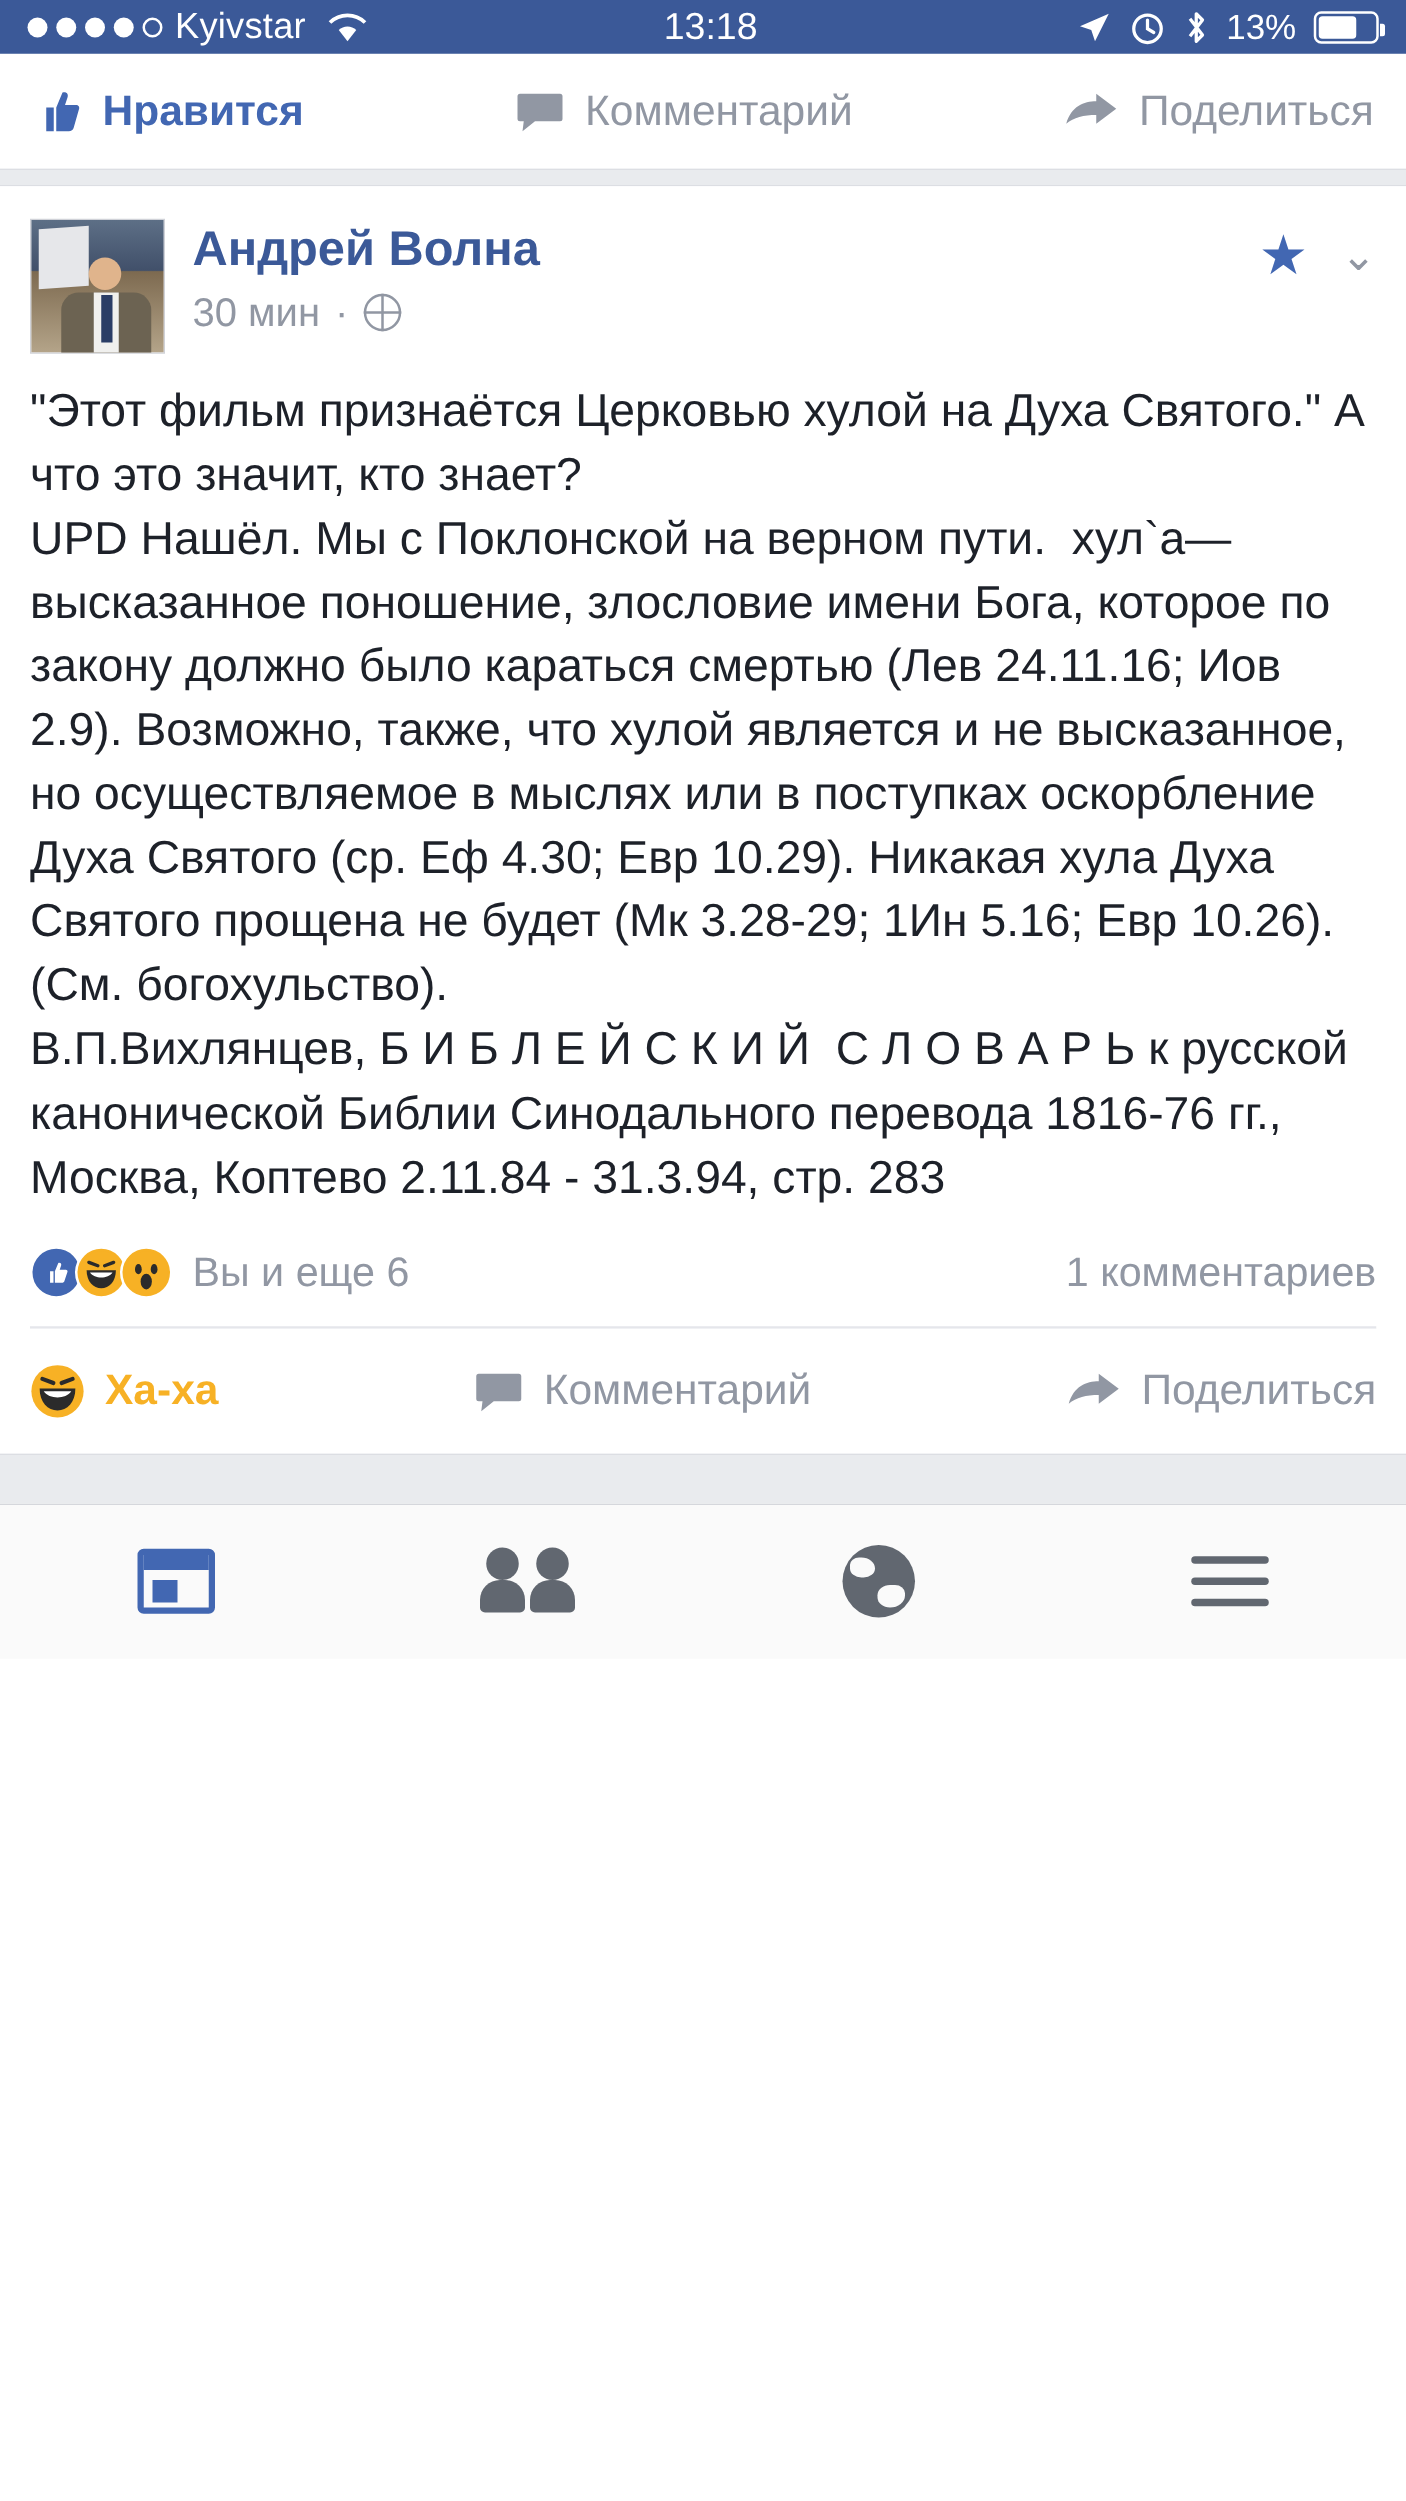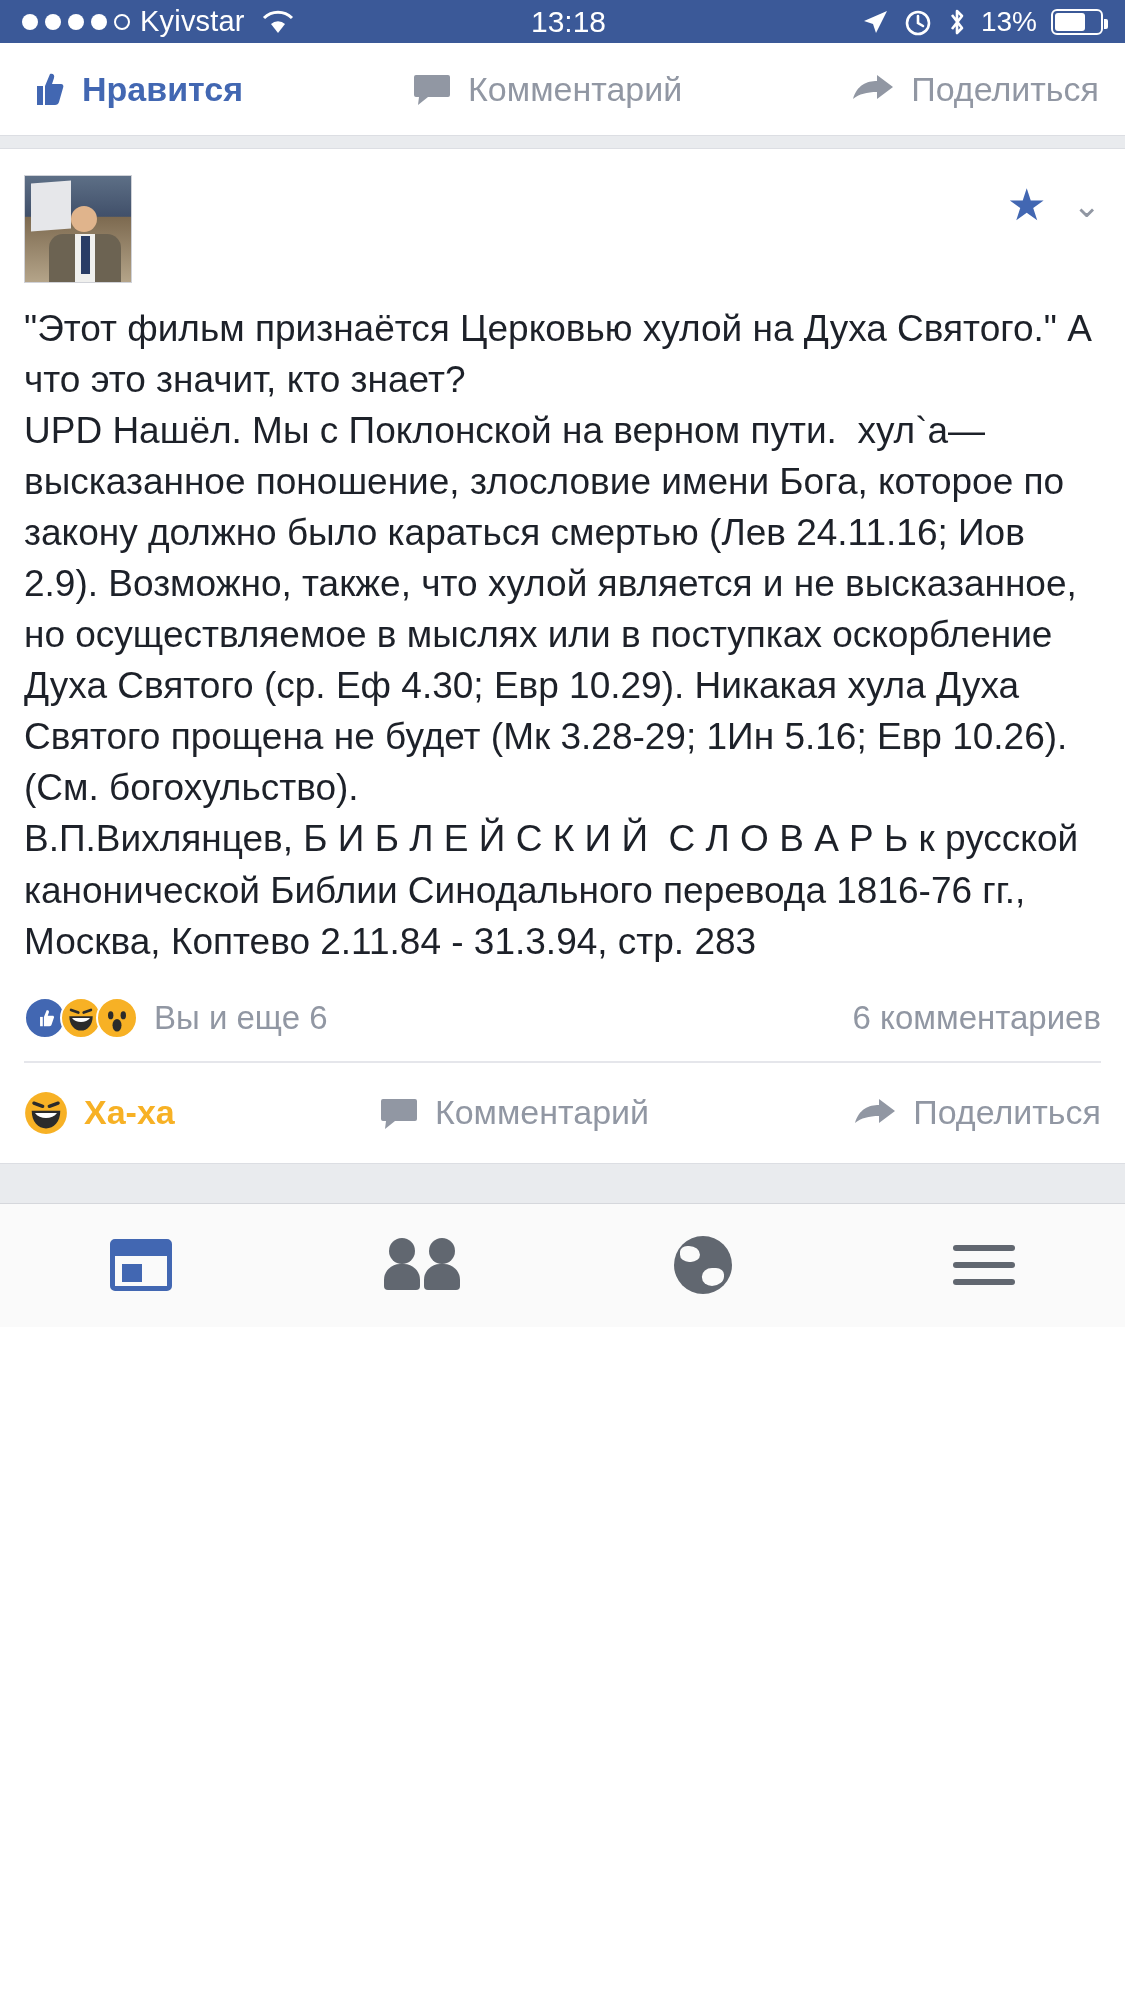--- a/index.html
+++ b/index.html
@@ -289,20 +289,28 @@
 <div class="post">
 
   <div class="post-header">
     <div class="avatar">
       <span class="screen"></span>
       <span class="body"></span>
       <span class="shirt"></span>
       <span class="tie"></span>
       <span class="head"></span>
     </div>
+    <div class="name-block">
+      <div class="author">Андрей Волна</div>
+      <div class="meta">
+        <span>30 мин</span>
+        <span>·</span>
+        <span class="globe-small"></span>
+      </div>
+    </div>
     <div class="header-right">
       <span class="star">★</span>
       <span class="chev">⌄</span>
     </div>
   </div>
 
   <div class="post-text">"Этот фильм признаётся Церковью хулой на Духа Святого." А что это значит, кто знает?
 UPD Нашёл. Мы с Поклонской на верном пути.  хул`а—высказанное поношение, злословие имени Бога, которое по закону должно было караться смертью (Лев 24.11.16; Иов 2.9). Возможно, также, что хулой является и не высказанное, но осуществляемое в мыслях или в поступках оскорбление Духа Святого (ср. Еф 4.30; Евр 10.29). Никакая хула Духа Святого прощена не будет (Мк 3.28-29; 1Ин 5.16; Евр 10.26). (См. богохульство).
 В.П.Вихлянцев, Б И Б Л Е Й С К И Й  С Л О В А Р Ь к русской канонической Библии Синодального перевода 1816-76 гг., Москва, Коптево 2.11.84 - 31.3.94, стр. 283</div>
 
@@ -326,21 +334,21 @@
       <span class="r-ico r-wow">
         <svg width="36" height="36" viewBox="0 0 40 40">
           <circle cx="20" cy="20" r="19" fill="#f7b125"></circle>
           <ellipse cx="13" cy="17" rx="3" ry="4.5" fill="#2b2b2b"></ellipse>
           <ellipse cx="27" cy="17" rx="3" ry="4.5" fill="#2b2b2b"></ellipse>
           <ellipse cx="20" cy="28" rx="5" ry="7" fill="#2b2b2b"></ellipse>
         </svg>
       </span>
     </span>
     <span class="react-count">Вы и еще 6</span>
-    <span class="comment-count">6 комментариев</span>
+    <span class="comment-count">1 комментариев</span>
   </div>
 
   <div class="sep-thin"></div>
 
   <div class="actionbar" style="padding:0;">
     <div class="action haha">
       <span>
         <svg width="44" height="44" viewBox="0 0 40 40">
           <circle cx="20" cy="20" r="19" fill="#f7b125"></circle>
           <path d="M7 18 C14 18 26 18 33 18 C33 28 27 34 20 34 C13 34 7 28 7 18 Z" fill="#2b2b2b"></path>

